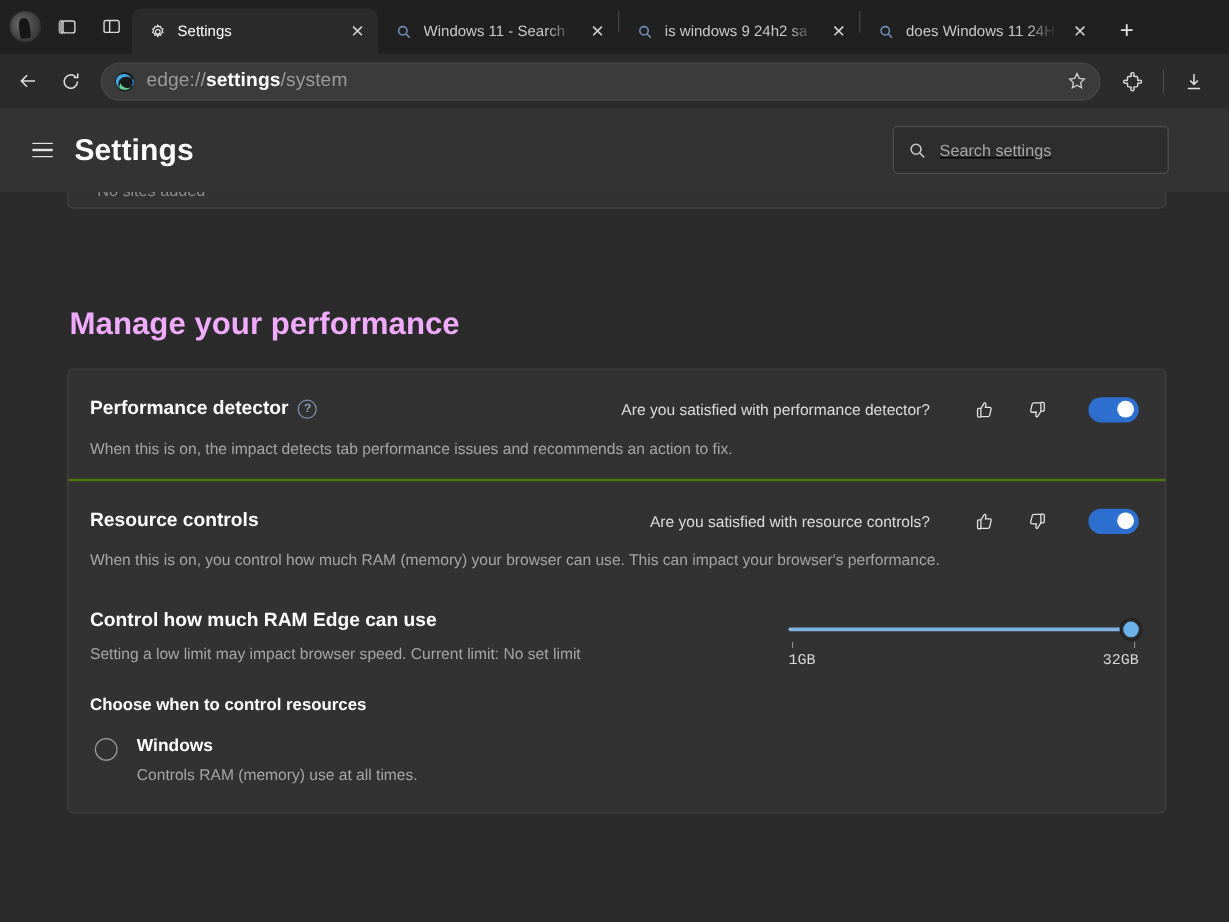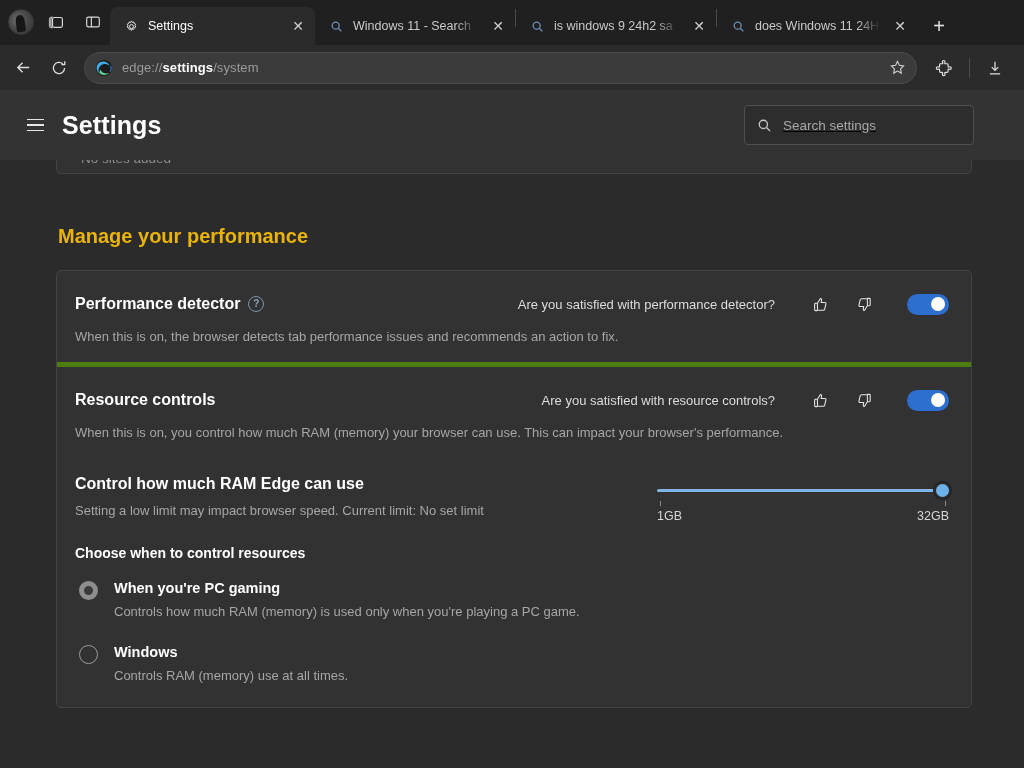--- a/index.html
+++ b/index.html
@@ -101,21 +101,21 @@
     flex: 1;
     height: 32px;
     margin: 0 8px 0 6px;
     background: #3b3b3b;
     border: 1px solid #4a4a4a;
     border-radius: 16px;
     display: flex; align-items: center;
     padding: 0 4px 0 10px;
   }
   .edge-logo { width: 18px; height: 18px; flex: 0 0 18px; margin-right: 9px; }
-  .url { flex: 1; font-size: 13px; color: #9b9b9b; letter-spacing: .1px; white-space: nowrap; }
+  .url { flex: 1; font-size: 16px; color: #9b9b9b; letter-spacing: .1px; white-space: nowrap; }
   .url b { color: #ffffff; font-weight: 700; }
   .star-btn {
     width: 30px; height: 26px; border-radius: 13px;
     display: flex; align-items: center; justify-content: center;
     color: #d0d0d0;
   }
   .tb-sep { width: 1px; height: 20px; background: #4d4d4d; margin: 0 6px; }
 
   
   .page { flex: 1; background: #2b2b2b; position: relative; overflow: hidden; }
@@ -164,32 +164,32 @@
     border: 1px solid #434343;
     border-radius: 5px;
     height: 120px;
     margin-top: -106px;
     padding: 96px 0 0 24px;
     color: #8c8c8c;
     font-size: 13.5px;
   }
 
   .section-title {
-    font-size: 20px; font-weight: 600; color: #eab308;
-    margin: 51px 0 22px 2px;
+    font-size: 26px; font-weight: 600; color: #f0abfc;
+    margin: 80px 0 22px 2px;
   }
 
   .card {
     background: #323232;
     border: 1px solid #434343;
     border-radius: 5px;
   }
 
   .row { padding: 18px 22px 16px 18px; position: relative; }
-  .row + .row { border-top: 5px solid #4d7c0f; }
+  .row + .row { border-top: 2px solid #4d7c0f; }
   .row-head { display: flex; align-items: center; }
   .row-label { font-size: 16px; font-weight: 600; color: #ffffff; }
   .help-icon {
     width: 16px; height: 16px; margin-left: 8px;
     border: 1.4px solid #7e93ab; border-radius: 50%;
     display: inline-flex; align-items: center; justify-content: center;
     color: #8ea3ba; font-size: 10px; font-weight: 700; line-height: 1;
   }
   .row-desc { font-size: 13px; color: #a6a6a6; margin-top: 9px; line-height: 1.4; }
 
@@ -212,21 +212,21 @@
     flex: 0 0 42px;
   }
   .toggle i {
     position: absolute; top: 3.5px; right: 4px;
     width: 14px; height: 14px; border-radius: 50%; background: #ffffff;
   }
 
   
   .slider-row { display: flex; align-items: flex-start; padding: 16px 22px 12px 18px; gap: 42px; }
   .slider-left { flex: 1; padding-top: 1px; }
-  .slider-block { width: 292px; flex: 0 0 292px; padding-top: 6px; }
+  .slider-block { width: 292px; flex: 0 0 292px; padding-top: 6px; font-family: Liberation Mono, monospace; }
   .track-wrap { position: relative; height: 20px; display: flex; align-items: center; }
   .track {
     height: 3px; width: 100%;
     background: #7fb4e3; border-radius: 2px;
   }
   .thumbdot {
     position: absolute; right: -2px; top: 50%;
     width: 17px; height: 17px; margin-top: -8.5px;
     background: #6cb2ea; border: 2.5px solid #2b2b2b;
     border-radius: 50%;
@@ -432,21 +432,21 @@
                   <svg width="17" height="17" viewBox="0 0 20 20" fill="none" stroke="currentColor" stroke-width="1.25">
                     <path d="M13.4 2.8v8.6l-3.3 5.4c-.8.3-1.6-.2-1.6-1.1l.5-3.3H4.7c-.9 0-1.5-.8-1.3-1.6l1.5-6.3c.2-.8.8-1.3 1.6-1.3h6.9z"></path>
                     <path d="M13.4 11.4h2.3c.6 0 1-.5 1-1V3.8c0-.6-.4-1-1-1h-2.3"></path>
                   </svg>
                 </span>
                 <span class="toggle">
                     <i></i>
                   </span>
               </div>
             </div>
-            <div class="row-desc">When this is on, the browser detects tab performance issues and recommends an action to fix.</div>
+            <div class="row-desc">When this is on, the impact detects tab performance issues and recommends an action to fix.</div>
           </div>
 
           <div class="row">
             <div class="row-head">
               <span class="row-label">Resource controls</span>
               <div class="row-right">
                 <span class="satisfied">Are you satisfied with resource controls?</span>
                 <span class="thumb">
                   <svg width="17" height="17" viewBox="0 0 20 20" fill="none" stroke="currentColor" stroke-width="1.25">
                     <path d="M6.4 17.2V8.6l3.3-5.4c.8-.3 1.6.2 1.6 1.1l-.5 3.3h4.3c.9 0 1.5.8 1.3 1.6l-1.5 6.3c-.2.8-.8 1.3-1.6 1.3H6.4z"></path>
@@ -484,27 +484,20 @@
               <div class="scale">
                 <span>1GB</span>
                 <span>32GB</span>
               </div>
             </div>
           </div>
 
           <div class="radio-section">
             <div class="radio-heading">Choose when to control resources</div>
 
-            <div class="radio-item">
-              <span class="radio checked"></span>
-              <span>
-                <span class="radio-text-title">When you're PC gaming</span>
-                <div class="radio-text-desc">Controls how much RAM (memory) is used only when you're playing a PC game.</div>
-              </span>
-            </div>
 
             <div class="radio-item">
               <span class="radio unchecked"></span>
               <span>
                 <span class="radio-text-title">Windows</span>
                 <div class="radio-text-desc">Controls RAM (memory) use at all times.</div>
               </span>
             </div>
           </div>
 

